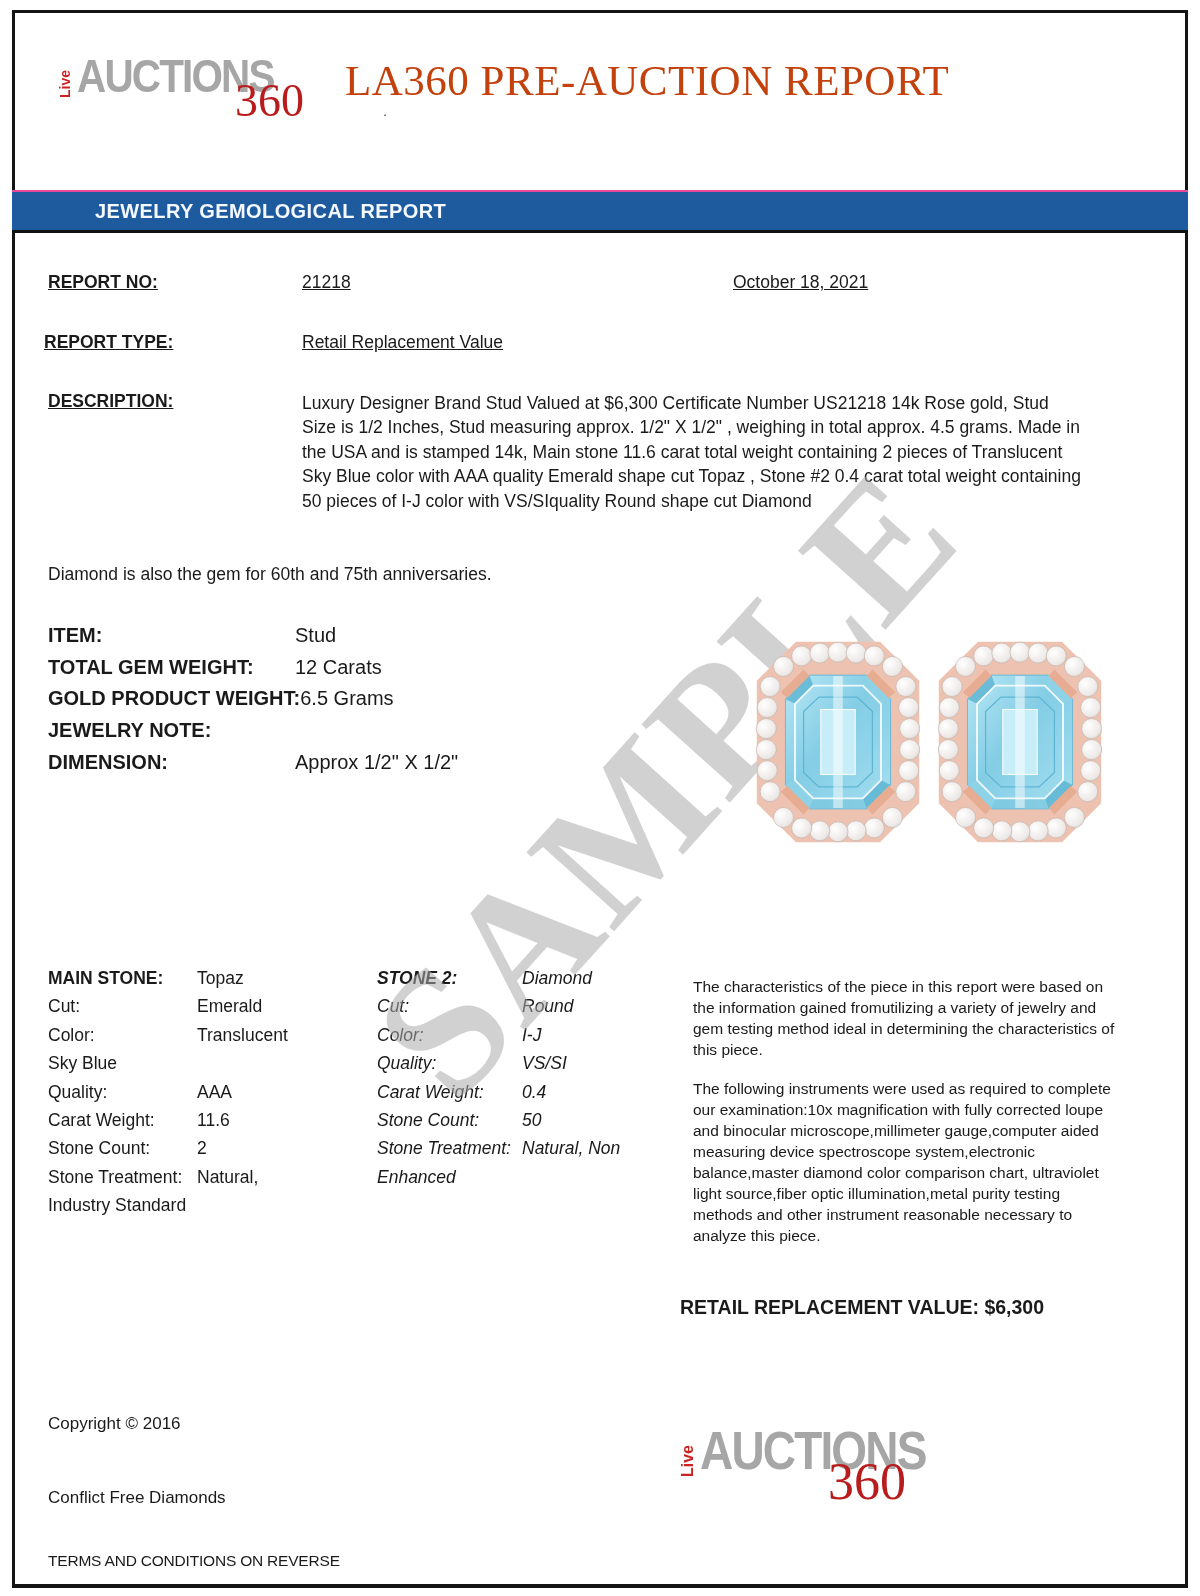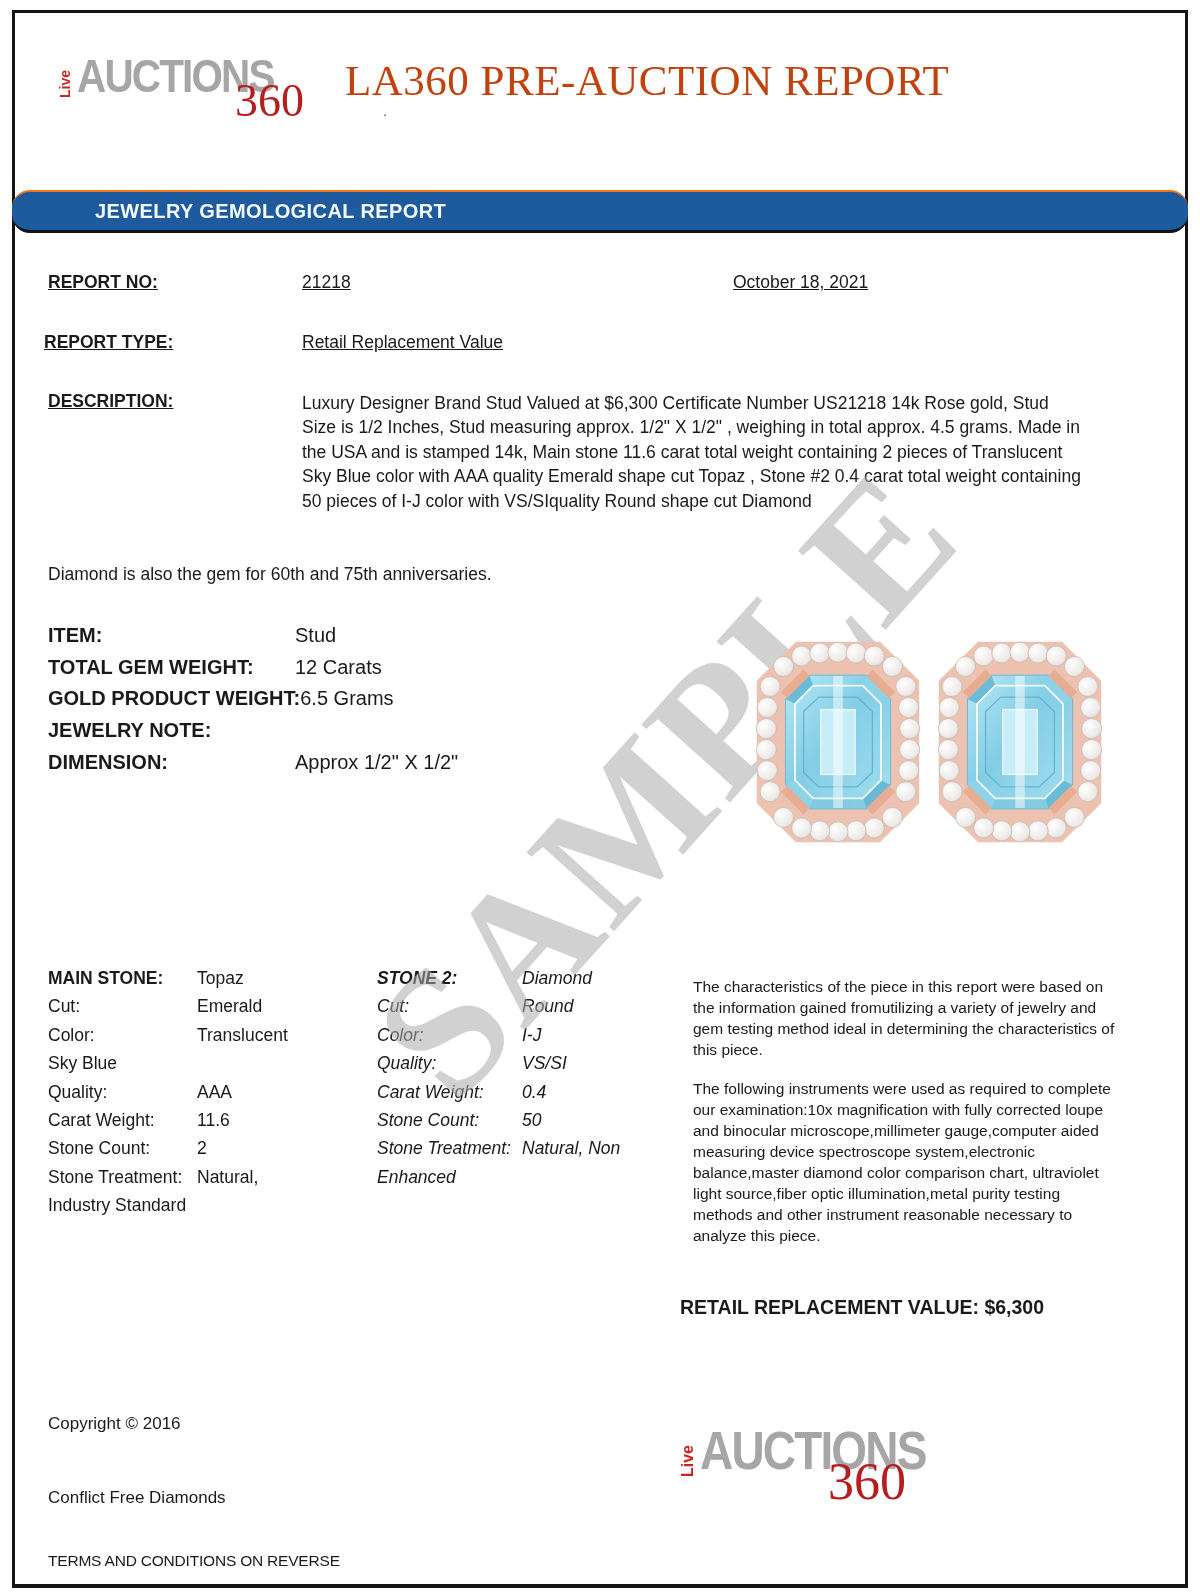--- a/index.html
+++ b/index.html
@@ -21,23 +21,23 @@
   #header-logo{left:57px;top:50px;width:230px;height:70px;}
   #header-logo .live{font-size:14px;left:-6px;top:26px;}
   #header-logo .auctions{font-size:44px;margin-left:20px;}
   #header-logo .n360{font-size:46px;left:178px;top:24px;}
   
   #page-title{left:345px;top:56px;font-family:"Liberation Serif",serif;
               font-size:43px;color:#c2410c;letter-spacing:.5px;white-space:nowrap;}
   #title-dot{left:383px;top:102px;font-size:15px;color:#555;}
   
   #banner{left:12px;right:12px;top:190px;height:38px;background:#1E5B9E;
-          border-top:2px solid #f97316;border-bottom:3px solid #111;
+          border-top:2px solid #ec4899;border-bottom:3px solid #111;
           color:#f4f8ff;font-weight:bold;font-size:20px;line-height:38px;
-          padding-left:83px;letter-spacing:.4px;border-radius:18px;}
+          padding-left:83px;letter-spacing:.4px;}
   
   .lbl{font-weight:bold;}
   .t17{font-size:17.5px;text-decoration:underline;}
   #desc-text{left:302px;top:391px;width:780px;font-size:17.5px;line-height:24.4px;}
   #birthstone{left:48px;top:562px;font-size:17.5px;line-height:25px;}
   
   #item-rows{left:48px;top:620px;font-size:20px;line-height:31.7px;}
   #item-rows .il{display:inline-block;min-width:247px;font-weight:bold;}
   
   .stone-block{position:absolute;top:964px;font-size:17.5px;line-height:28.4px;white-space:nowrap;}

